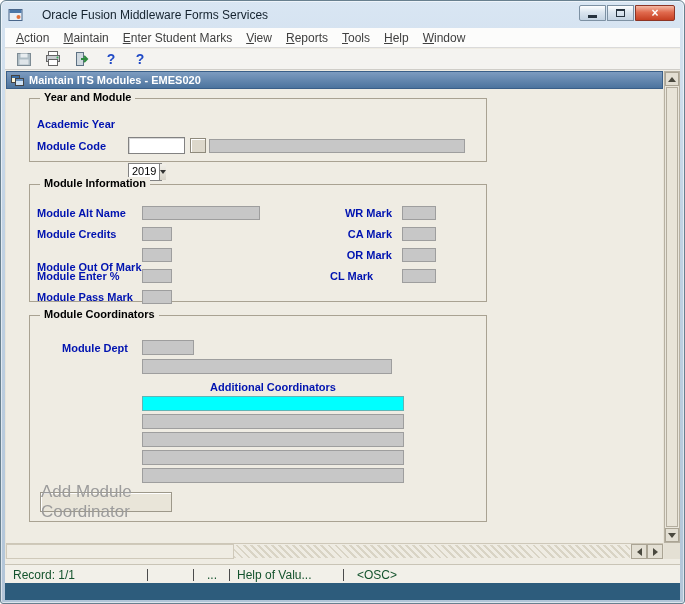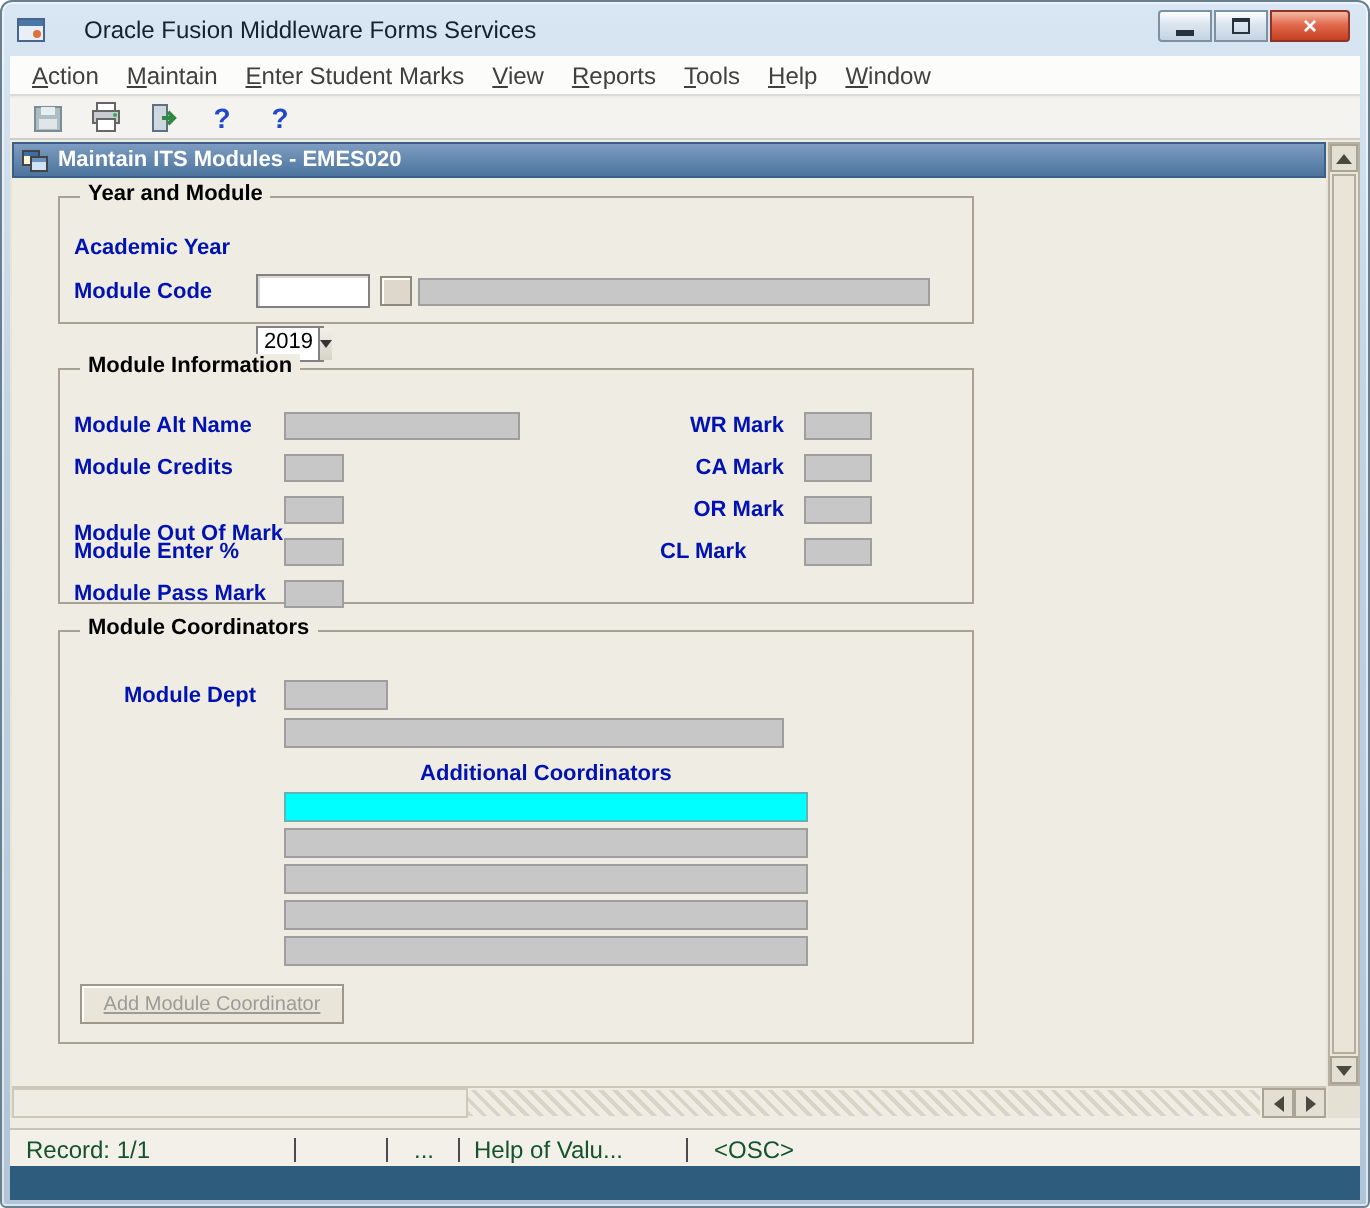--- a/index.html
+++ b/index.html
@@ -44,21 +44,21 @@
   .legend { position:absolute; top:-8px; left:10px; background:#efece3; padding:0 4px; font-size:11px; font-weight:bold; color:#000; white-space:nowrap; }
   .flabel { position:absolute; font-size:11px; font-weight:bold; color:#0013b0; white-space:nowrap; }
   .dfield { position:absolute; background:#c7c7c7; border:1px solid #9e9e9e; }
   .tinput { position:absolute; background:#ffffff; border:1px solid #828282; box-shadow:inset 1px 1px 0 #d9d9d9; font-size:11px; }
   .combo { position:absolute; display:flex; border:1px solid #828282; background:#fff; }
   .combo-value { flex:1; font-size:11px; padding:1px 3px; color:#000; }
   .combo-arrow { width:15px; background:linear-gradient(#f2f0ea,#d7d3c8); border-left:1px solid #828282; display:flex; align-items:center; justify-content:center; }
   .lov-btn { position:absolute; background:#ddd8cb; border:1px solid #8f8a7c; box-shadow:inset 1px 1px 0 #fff; }
   .coordrow { position:absolute; left:112px; width:262px; height:15px; background:#c7c7c7; border:1px solid #9e9e9e; }
   .coordrow.current { background:#00ffff; border-color:#5fb5b5; }
-  .add-btn { position:absolute; background:#e9e5d9; border:1px solid #9d988a; box-shadow:inset 1px 1px 0 #ffffff; color:#9b9b9b; font-size:10px; display:flex; align-items:center; justify-content:center;text-decoration:underline; }
+  .add-btn { position:absolute; background:#e9e5d9; border:1px solid #9d988a; box-shadow:inset 1px 1px 0 #ffffff; color:#9b9b9b; font-size:17px; display:flex; align-items:center; justify-content:center; }
   
   .vscroll { position:absolute; top:0; right:0; width:16px; bottom:16px; background:#eae6db; border:1px solid #b7b1a2; }
   .sb-btn { position:absolute; left:0; right:0; height:14px; background:#e3dfd3; border:1px solid #aaa494; display:flex; align-items:center; justify-content:center; }
   .sb-btn.up { top:0; }
   .sb-btn.down { bottom:0; }
   .v-thumb { position:absolute; left:1px; right:1px; top:15px; bottom:15px; background:#e8e4d8; border:1px solid #b3ad9e; }
   .hscroll { position:absolute; left:1px; right:17px; bottom:0; height:16px; background:#efece3; border-top:1px solid #cdc7b8; }
   .h-thumb { position:absolute; left:0; top:0; bottom:0; width:228px; background:#efece3; border:1px solid #cfc9ba; }
   .h-track { position:absolute; left:228px; right:33px; top:1px; bottom:1px;
     background:repeating-linear-gradient(45deg,#d9d4c5 0 2px,#efece3 2px 5px); }

